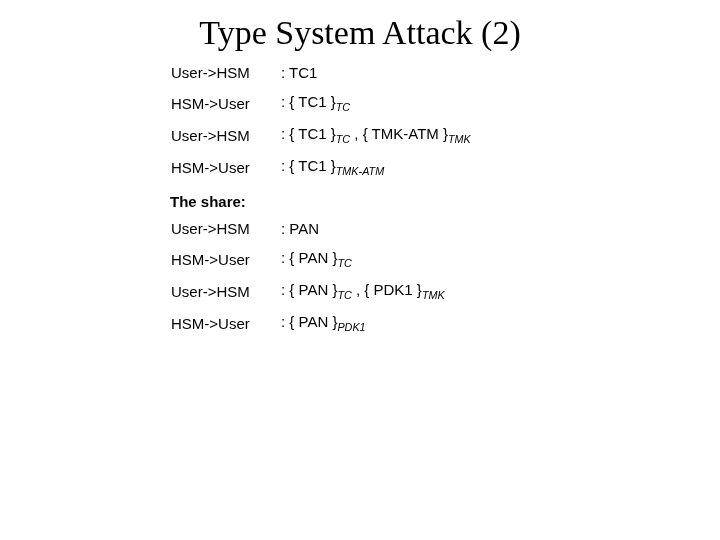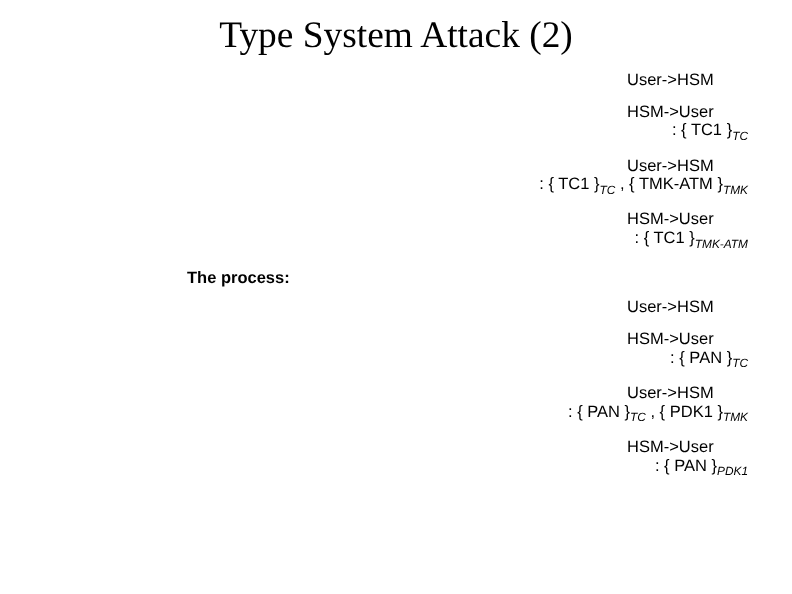--- a/index.html
+++ b/index.html
@@ -37,23 +37,22 @@
     margin: 8px 0 16px 130px;
     font-family: Arial, Helvetica, sans-serif;
     font-size: 15px;
   }
   .proto-header {
     font-weight: bold;
     margin: 0 0 10px 0;
   }
   .proto-row {
     display: flex;
-    align-items: flex-end;
+    align-items: center;
     margin: 0 0 12px 1px;
-    flex-direction: column;
   }
   .col-left {
     width: 110px;
   }
   .col-right {
     flex: 1;
   }
   sub {
     font-size: 0.72em;
     vertical-align: sub;
@@ -64,39 +63,41 @@
 <body>
 
 <div class="slide">
 
   <h1 class="title">Type System Attack (2)</h1>
 
 
   <div class="proto-block">
     <div class="proto-row">
       <span class="col-left">User-&gt;HSM</span>
+      <span class="col-right"><span>: TC1</span></span>
     </div>
     <div class="proto-row">
       <span class="col-left">HSM-&gt;User</span>
       <span class="col-right"><span>: { TC1 }</span><sub>TC</sub></span>
     </div>
     <div class="proto-row">
       <span class="col-left">User-&gt;HSM</span>
       <span class="col-right"><span>: { TC1 }</span><sub>TC</sub><span> , { TMK-ATM }</span><sub>TMK</sub></span>
     </div>
     <div class="proto-row">
       <span class="col-left">HSM-&gt;User</span>
       <span class="col-right"><span>: { TC1 }</span><sub>TMK-ATM</sub></span>
     </div>
   </div>
 
   <div class="proto-block">
-    <div class="proto-header">The process:</div>
+    <div class="proto-header">The share:</div>
     <div class="proto-row">
       <span class="col-left">User-&gt;HSM</span>
+      <span class="col-right"><span>: PAN</span></span>
     </div>
     <div class="proto-row">
       <span class="col-left">HSM-&gt;User</span>
       <span class="col-right"><span>: { PAN }</span><sub>TC</sub></span>
     </div>
     <div class="proto-row">
       <span class="col-left">User-&gt;HSM</span>
       <span class="col-right"><span>: { PAN }</span><sub>TC</sub><span> , { PDK1 }</span><sub>TMK</sub></span>
     </div>
     <div class="proto-row">

